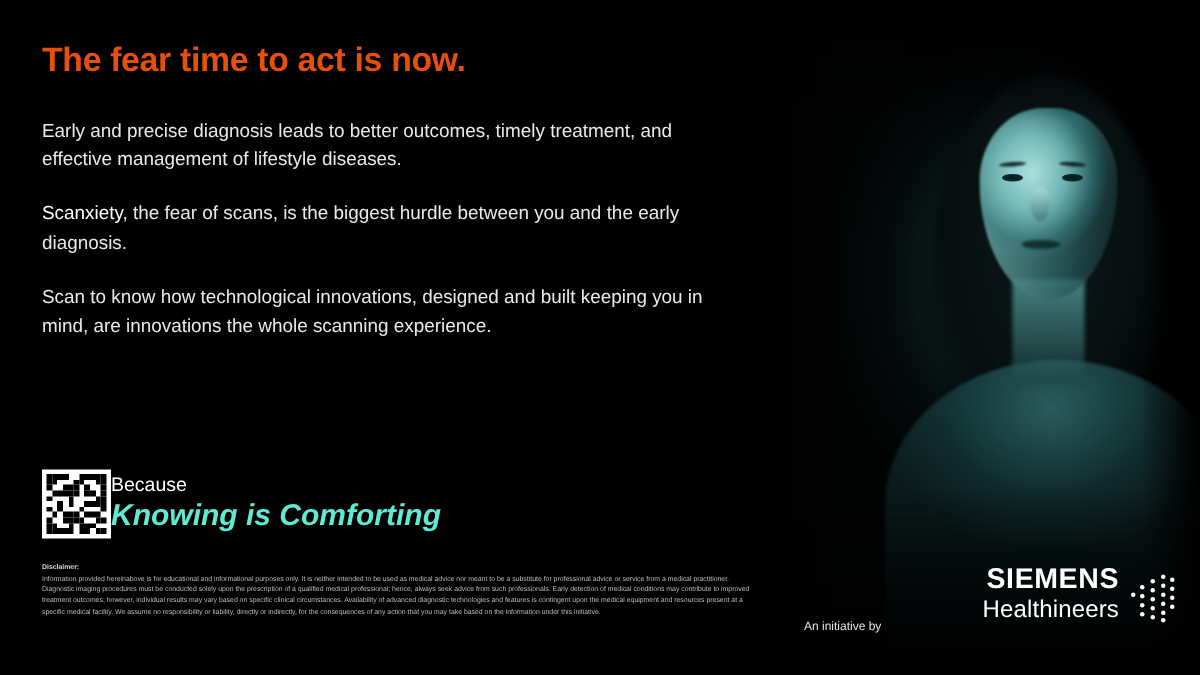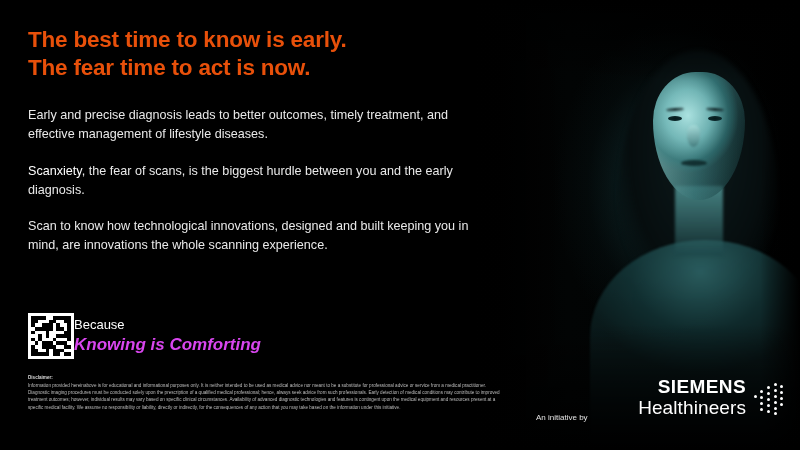--- a/index.html
+++ b/index.html
@@ -137,21 +137,21 @@
     background: #fff; padding: 3px;
     display: grid;
     grid-template-columns: repeat(11, 1fr);
     grid-template-rows: repeat(11, 1fr);
   }
   .qr i { background: transparent; }
   .qr i.on { background: #000; }
   .slogan-wrap { line-height: 1.25; }
   .because { color: #ffffff; font-size: 13px; }
   .slogan {
-    color: #d946ef; font-size: 17px;
+    color: #5eead4; font-size: 20px;
     font-style: italic; font-weight: bold;
     margin-top: 0;
   }
 
   
   .disclaimer {
     position: absolute; left: 28px; top: 375px; width: 480px;
   }
   .disc-title { color: #d9d9d9; font-size: 4.6px; font-weight: bold; margin-bottom: 1.5px; }
   .disc-text { color: #bdbdbd; font-size: 4.6px; line-height: 1.62; }
@@ -160,21 +160,21 @@
   .initiative {
     position: absolute; left: 536px; top: 413px;
     color: #e3e3e3; font-size: 8px;
   }
   .logo {
     position: absolute; right: 20px; top: 377px;
     display: flex; align-items: flex-start; gap: 8px; text-align: right;
   }
   .logo-text { color: #fff; line-height: 1.1; }
   .logo-siemens { font-size: 19px; font-weight: bold; letter-spacing: 0.4px; }
-  .logo-hc { font-size: 19px; font-weight: normal; letter-spacing: 0.1px; }
+  .logo-hc { font-size: 16px; font-weight: normal; letter-spacing: 0.1px; }
   .logo-dots {
     width: 26px; height: 30px; position: relative; margin-top: 6px;
   }
   .logo-dots span {
     position: absolute; width: 3.1px; height: 3.1px;
     background: #fff; border-radius: 50%;
   }
 </style>
 </head>
 <body>
@@ -191,21 +191,20 @@
     <div class="brow r"></div>
     <div class="eye l"></div>
     <div class="eye r"></div>
     <div class="nose"></div>
     <div class="mouth"></div>
     <div class="vignette"></div>
   </div>
 
   <div class="content">
     <div class="headline">
-      <span class="l1">The best time to know is early.</span>
       <span class="l2">The fear time to act is now.</span>
     </div>
 
     <div class="body">
       <p class="para">Early and precise diagnosis leads to better outcomes, timely treatment, and effective management of lifestyle diseases.</p>
       <p class="para"><b>Scanxiety</b><span>, the fear of scans, is the biggest hurdle between you and the early diagnosis.</span></p>
       <p class="para last">Scan to know how technological innovations, designed and built keeping you in mind, are innovations the whole scanning experience.</p>
     </div>
   </div>
 

